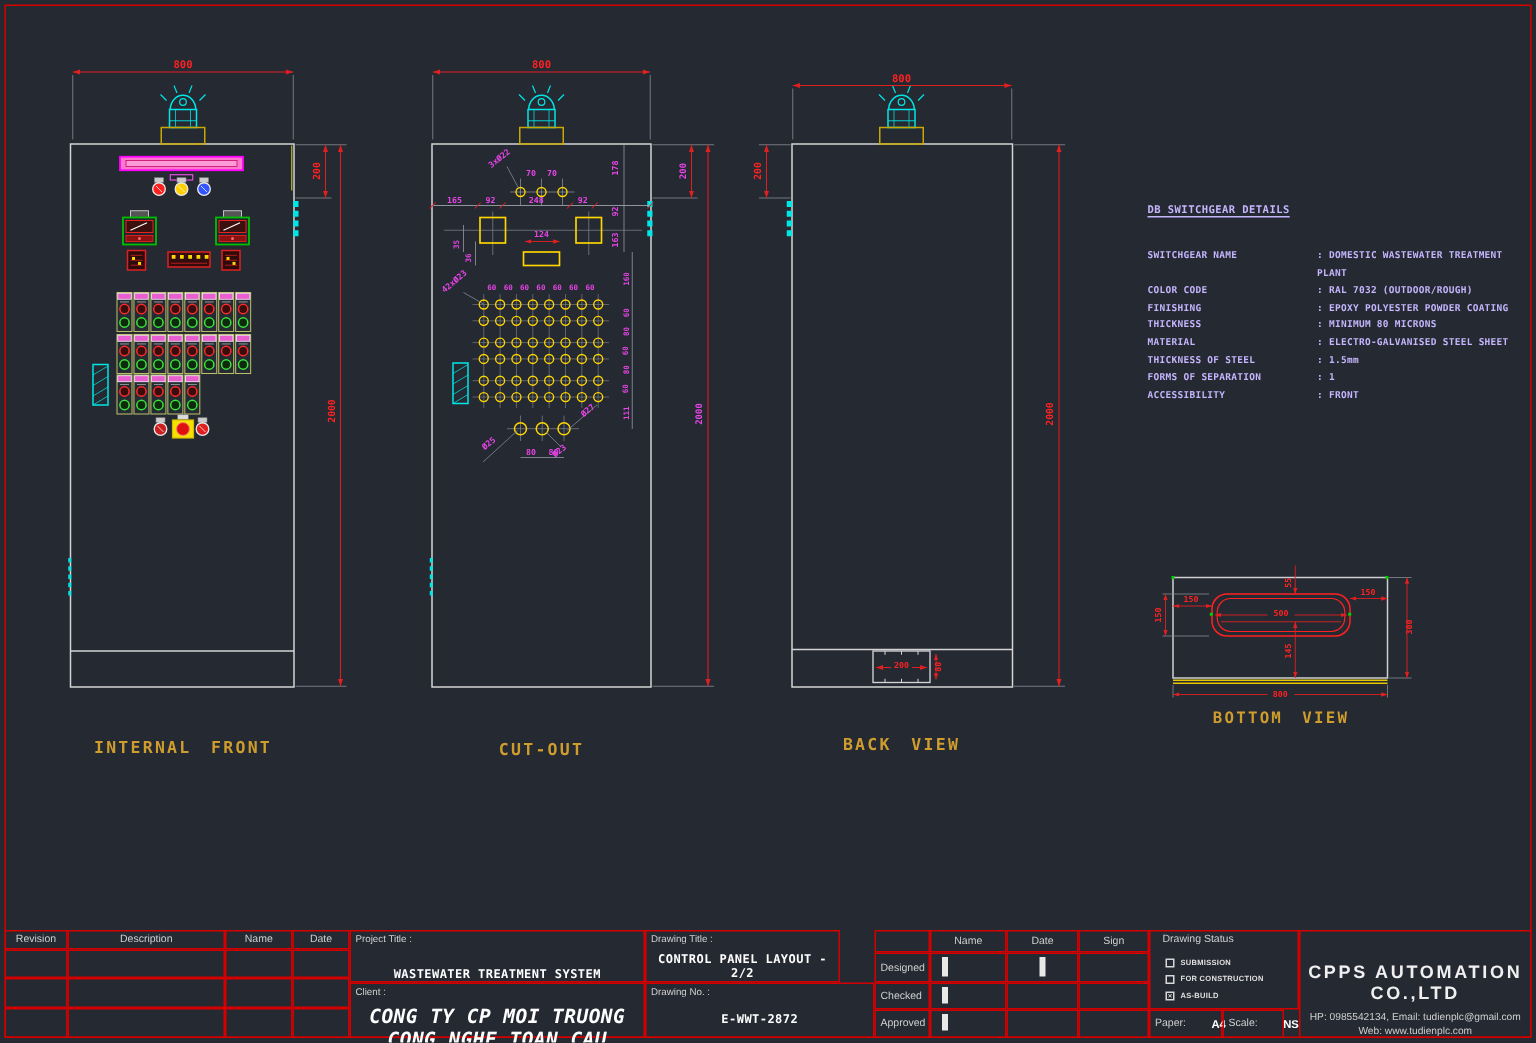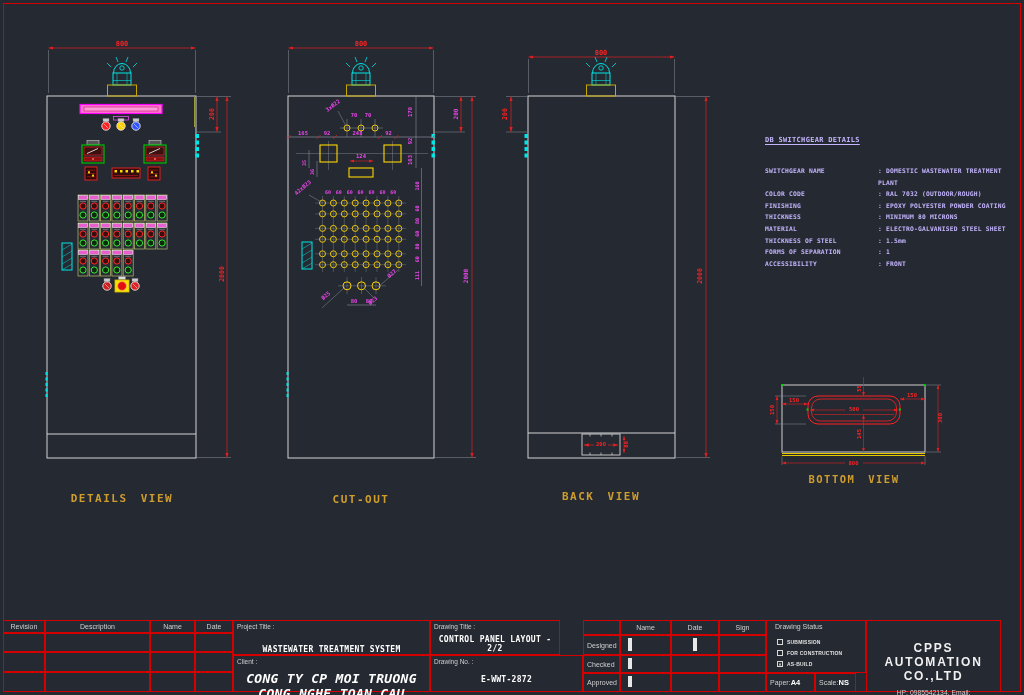--- a/index.html
+++ b/index.html
@@ -32,21 +32,21 @@
           font-family:"DejaVu Sans Mono",monospace;font-size:8px;letter-spacing:.3px;}
   .sig-lab{font-size:7px;display:flex;align-items:center;padding-left:3px;color:#cfcfcf;}
   .sig-mark{position:absolute;width:4px;background:#e8e8e8;}
   .chk-row{display:flex;align-items:center;margin:3px 0 0 10px;height:8px;}
   .chk-box{width:6px;height:6px;border:1px solid #d8d8d8;box-sizing:border-box;flex:none;
            margin-right:4px;position:relative;font:bold 5px "DejaVu Sans Mono",monospace;
            color:#fff;line-height:4px;text-align:center;}
   .chk-box.checked::after{content:"\2715";position:absolute;left:0;top:0;right:0;}
   .chk-lab{font-size:5px;font-weight:bold;color:#e0e0e0;letter-spacing:.2px;}
   .ps-lab{font-size:7px;color:#cfcfcf;}
-  .ps-val{font-size:7.5px;font-weight:bold;color:#fff;margin-left:0;}
+  .ps-val{font-size:7.5px;font-weight:bold;color:#fff;margin-left:17px;}
   .company-name{margin-top:20px;text-align:center;font-size:12px;font-weight:bold;
                 letter-spacing:1.8px;color:#f0f0f0;}
   .company-line{margin-top:6px;text-align:center;font-size:6.8px;color:#cfcfcf;}
   .company-line + .company-line{margin-top:2px;}
 </style>
 </head>
 <body>
 
 <div id="frame"></div>
 
@@ -386,21 +386,21 @@
     <line x1="863.5" y1="414.5" x2="863.5" y2="452" stroke="#e02020" stroke-width="0.6" marker-start="url(#aR)" marker-end="url(#aR)"></line>
     <text x="860.5" y="434" class="tRs" transform="rotate(-90,860.5,434)">145</text>
     <line x1="782" y1="456.5" x2="782" y2="465" stroke="#8b9099" stroke-width="0.5"></line>
     <line x1="925" y1="456.5" x2="925" y2="465" stroke="#8b9099" stroke-width="0.5"></line>
     <line x1="782" y1="463" x2="925" y2="463" stroke="#e02020" stroke-width="0.6" marker-start="url(#aR)" marker-end="url(#aR)"></line>
     <rect x="845" y="458" width="18" height="7" fill="#252932"></rect>
     <text x="853.5" y="464.5" class="tRs">800</text>
   </g>
 </svg>
 
-<div class="view-label" style="left:38px;top:492px;width:168px;">DETAILS VIEW</div>
+<div class="view-label" style="left:38px;top:492px;width:168px;">INTERNAL FRONT</div>
 <div class="view-label" style="left:300px;top:493px;width:122px;">CUT-OUT</div>
 <div class="view-label" style="left:540px;top:490px;width:122px;">BACK VIEW</div>
 <div class="view-label" style="left:788px;top:473px;width:132px;font-size:10.5px;">BOTTOM VIEW</div>
 
 <div id="sgd">
   <div class="sgd-title">DB SWITCHGEAR DETAILS</div>
   <div class="sgd-row">
       <span class="lbl">SWITCHGEAR NAME</span>
       <span>: DOMESTIC WASTEWATER TREATMENT PLANT</span>
     </div>
@@ -509,18 +509,18 @@
   </div>
   <div class="c" style="left:763px;top:53px;width:49px;height:19px;display:flex;align-items:center;padding-left:3px;">
     <span class="ps-lab">Paper:</span>
     <span class="ps-val">A4</span>
   </div>
   <div class="c" style="left:812px;top:53px;width:41px;height:19px;display:flex;align-items:center;padding-left:3px;">
     <span class="ps-lab">Scale:</span>
     <span class="ps-val">NS</span>
   </div>
 
-  <div class="c" style="left:863px;top:0;width:135px;height:72px;">
+  <div class="c" style="left:863px;top:0;width:155px;height:72px;">
     <div class="company-name">CPPS AUTOMATION CO.,LTD</div>
     <div class="company-line">HP: 0985542134, Email: tudienplc@gmail.com</div>
     <div class="company-line">Web: www.tudienplc.com</div>
   </div>
 </div>
 
 </body></html>

